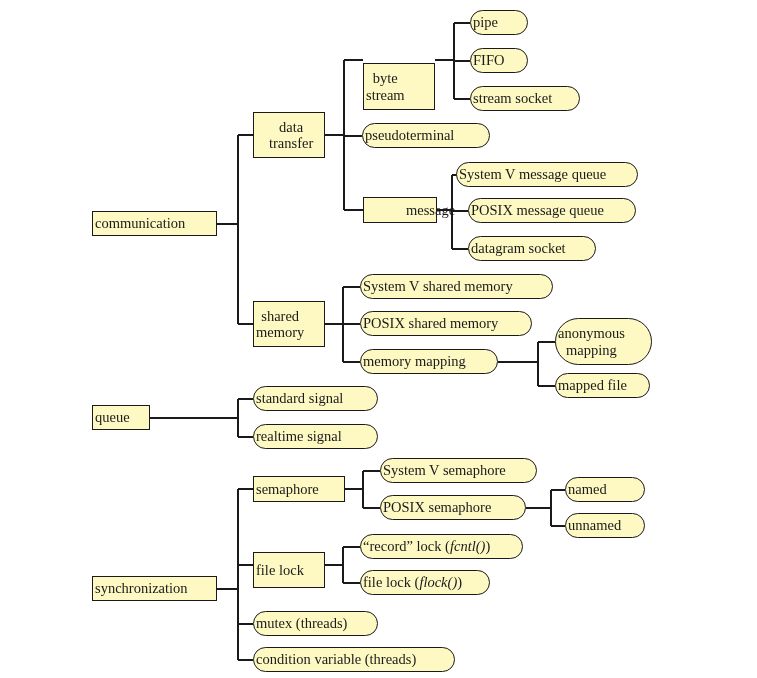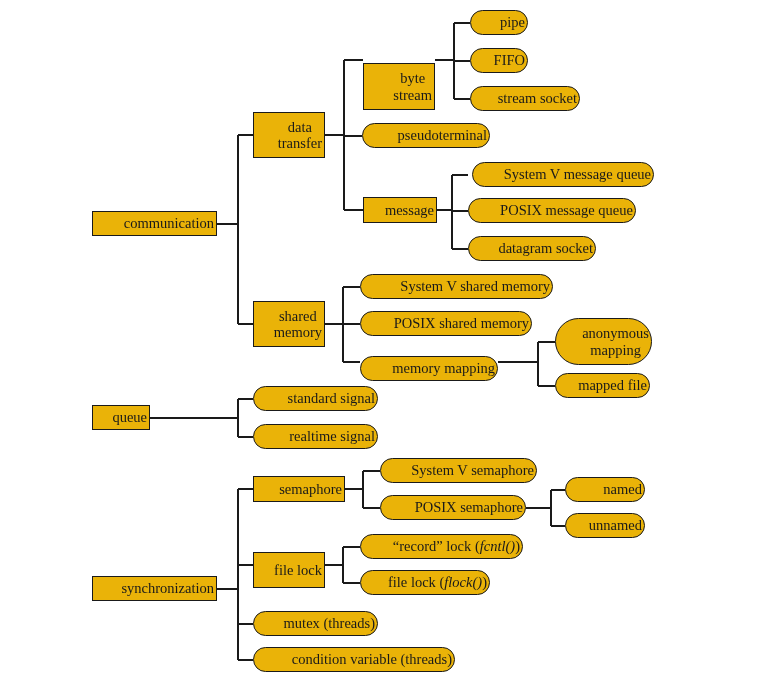--- a/index.html
+++ b/index.html
@@ -19,26 +19,26 @@
     position: absolute;
     left: 0;
     top: 0;
     width: 757px;
     height: 678px;
     pointer-events: none;
   }
   .node {
     position: absolute;
     box-sizing: border-box;
-    background: #eab308;
+    background: #fef9c3;
     border: 1.6px solid #1a1a1a;
     color: #1a1a1a;
     display: flex;
     align-items: center;
-    justify-content: flex-end;
+    justify-content: flex-start;
     text-align: center;
     line-height: 1.12;
     font-size: 14.5px;
     z-index: 2;
     white-space: pre-line;
   }
   .node.rect {
     border-radius: 0;
   }
   .node.pill {
@@ -112,28 +112,28 @@
       <div class="node rect" style="left: 92px; top: 211px; width: 125px; height: 25px;"><span class="lbl">communication</span></div>
       <div class="node rect" style="left: 253px; top: 112px; width: 72px; height: 46px; padding-left: 13px;"><span class="lbl">data
 transfer</span></div>
       <div class="node rect" style="left: 363px; top: 36px; width: 72px; height: 47px; margin-top: 27px;"><span class="lbl">byte
 stream</span></div>
       <div class="node pill" style="left: 470px; top: 10px; width: 58px; height: 25px;"><span class="lbl">pipe</span></div>
       <div class="node pill" style="left: 470px; top: 48px; width: 58px; height: 25px;"><span class="lbl">FIFO</span></div>
       <div class="node pill" style="left: 470px; top: 86px; width: 110px; height: 25px;"><span class="lbl">stream socket</span></div>
       <div class="node pill" style="left: 362px; top: 123px; width: 128px; height: 25px;"><span class="lbl">pseudoterminal</span></div>
       <div class="node rect" style="left: 363px; top: 197px; width: 74px; height: 26px; padding-left: 40px;"><span class="lbl">message</span></div>
-      <div class="node pill" style="left: 472px; top: 162px; width: 182px; height: 25px;"><span class="lbl">System V message queue</span></div>
+      <div class="node pill" style="left: 456px; top: 162px; width: 182px; height: 25px;"><span class="lbl">System V message queue</span></div>
       <div class="node pill" style="left: 468px; top: 198px; width: 168px; height: 25px;"><span class="lbl">POSIX message queue</span></div>
       <div class="node pill" style="left: 468px; top: 236px; width: 128px; height: 25px;"><span class="lbl">datagram socket</span></div>
       <div class="node rect" style="left: 253px; top: 301px; width: 72px; height: 46px;"><span class="lbl">shared
 memory</span></div>
       <div class="node pill" style="left: 360px; top: 274px; width: 193px; height: 25px;"><span class="lbl">System V shared memory</span></div>
       <div class="node pill" style="left: 360px; top: 311px; width: 172px; height: 25px;"><span class="lbl">POSIX shared memory</span></div>
-      <div class="node pill" style="left: 360px; top: 349px; width: 138px; height: 25px; margin-top: 7px;"><span class="lbl">memory mapping</span></div>
+      <div class="node pill" style="left: 360px; top: 349px; width: 138px; height: 25px;"><span class="lbl">memory mapping</span></div>
       <div class="node pill" style="left: 555px; top: 318px; width: 97px; height: 47px;"><span class="lbl">anonymous
 mapping</span></div>
       <div class="node pill" style="left: 555px; top: 373px; width: 95px; height: 25px;"><span class="lbl">mapped file</span></div>
       <div class="node rect" style="left: 92px; top: 405px; width: 58px; height: 25px;"><span class="lbl">queue</span></div>
       <div class="node pill" style="left: 253px; top: 386px; width: 125px; height: 25px;"><span class="lbl">standard signal</span></div>
       <div class="node pill" style="left: 253px; top: 424px; width: 125px; height: 25px;"><span class="lbl">realtime signal</span></div>
       <div class="node rect" style="left: 92px; top: 576px; width: 125px; height: 25px;"><span class="lbl">synchronization</span></div>
       <div class="node rect" style="left: 253px; top: 476px; width: 92px; height: 26px;"><span class="lbl">semaphore</span></div>
       <div class="node pill" style="left: 380px; top: 458px; width: 157px; height: 25px;"><span class="lbl">System V semaphore</span></div>
       <div class="node pill" style="left: 380px; top: 495px; width: 146px; height: 25px;"><span class="lbl">POSIX semaphore</span></div>

